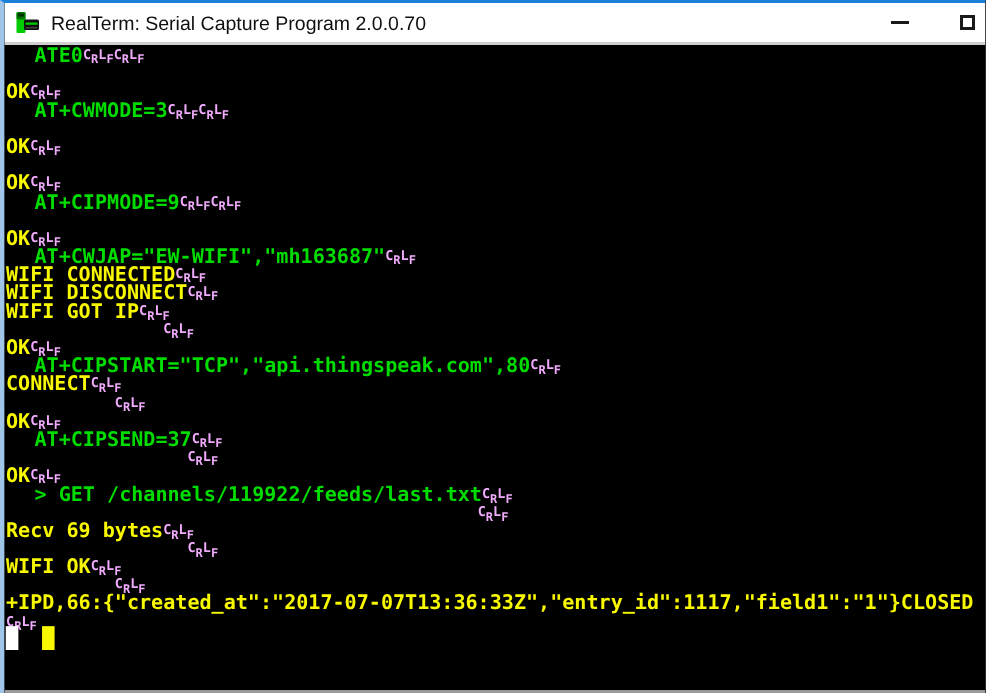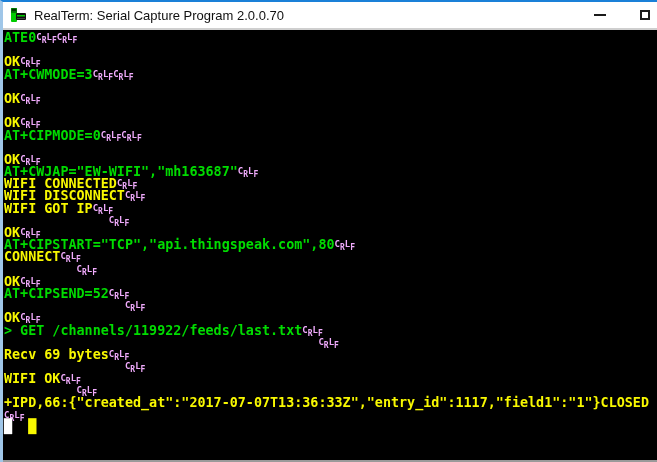--- a/index.html
+++ b/index.html
@@ -19,21 +19,21 @@
   .btn-max{right:0;width:24px;}
   .min-glyph{width:12px;height:2px;background:#1a1a1a;display:block;}
   .max-glyph{width:10px;height:10px;border:2px solid #1a1a1a;box-sizing:border-box;display:block;}
   .sep{height:2px;background:#cfcfcf;flex:0 0 auto;}
   .terminal{
     flex:1 1 auto;background:#000;overflow:hidden;
     font-family:"DejaVu Sans Mono",monospace;font-weight:bold;
     font-size:13.4px;padding:1px 0 0 1px;
   }
   .tline{height:12.2px;line-height:12.2px;white-space:pre;}
-  .seg-cmd{color:#00dc00;}
+  .seg-cmd{color:#00dc00;padding-left:19px;}
   .seg-rsp{color:#f8f800;}
   .seg-wht{color:#ffffff;}
   .seg-yel{color:#f8f800;}
   .seg-pad{color:#000;}
   .seg-ctl{color:#f0abfc;}
   .seg-ctl .g-hi{font-size:9px;vertical-align:2px;}
   .seg-ctl .g-lo{font-size:8px;vertical-align:-1px;}
   .bottom-edge{position:absolute;left:0;right:0;bottom:0;height:2px;background:#9a9a9a;}
 </style>
 </head>
@@ -62,34 +62,34 @@
   <div class="sep"></div>
   <div class="terminal" id="terminal">
       <div class="tline"><span class="seg-cmd">ATE0</span><span class="seg-ctl"><span class="g-hi">C</span><span class="g-lo">R</span><span class="g-hi">L</span><span class="g-lo">F</span></span><span class="seg-ctl"><span class="g-hi">C</span><span class="g-lo">R</span><span class="g-hi">L</span><span class="g-lo">F</span></span></div>
       <div class="tline"></div>
       <div class="tline"><span class="seg-rsp">OK</span><span class="seg-ctl"><span class="g-hi">C</span><span class="g-lo">R</span><span class="g-hi">L</span><span class="g-lo">F</span></span></div>
       <div class="tline"><span class="seg-cmd">AT+CWMODE=3</span><span class="seg-ctl"><span class="g-hi">C</span><span class="g-lo">R</span><span class="g-hi">L</span><span class="g-lo">F</span></span><span class="seg-ctl"><span class="g-hi">C</span><span class="g-lo">R</span><span class="g-hi">L</span><span class="g-lo">F</span></span></div>
       <div class="tline"></div>
       <div class="tline"><span class="seg-rsp">OK</span><span class="seg-ctl"><span class="g-hi">C</span><span class="g-lo">R</span><span class="g-hi">L</span><span class="g-lo">F</span></span></div>
       <div class="tline"></div>
       <div class="tline"><span class="seg-rsp">OK</span><span class="seg-ctl"><span class="g-hi">C</span><span class="g-lo">R</span><span class="g-hi">L</span><span class="g-lo">F</span></span></div>
-      <div class="tline"><span class="seg-cmd">AT+CIPMODE=0</span><span class="seg-ctl"><span class="g-hi">C</span><span class="g-lo">R</span><span class="g-hi">L</span><span class="g-lo">F</span></span><span class="seg-ctl"><span class="g-hi">C</span><span class="g-lo">R</span><span class="g-hi">L</span><span class="g-lo">F</span></span></div>
+      <div class="tline"><span class="seg-cmd">AT+CIPMODE=9</span><span class="seg-ctl"><span class="g-hi">C</span><span class="g-lo">R</span><span class="g-hi">L</span><span class="g-lo">F</span></span><span class="seg-ctl"><span class="g-hi">C</span><span class="g-lo">R</span><span class="g-hi">L</span><span class="g-lo">F</span></span></div>
       <div class="tline"></div>
       <div class="tline"><span class="seg-rsp">OK</span><span class="seg-ctl"><span class="g-hi">C</span><span class="g-lo">R</span><span class="g-hi">L</span><span class="g-lo">F</span></span></div>
       <div class="tline"><span class="seg-cmd">AT+CWJAP="EW-WIFI","mh163687"</span><span class="seg-ctl"><span class="g-hi">C</span><span class="g-lo">R</span><span class="g-hi">L</span><span class="g-lo">F</span></span></div>
       <div class="tline"><span class="seg-rsp">WIFI CONNECTED</span><span class="seg-ctl"><span class="g-hi">C</span><span class="g-lo">R</span><span class="g-hi">L</span><span class="g-lo">F</span></span></div>
       <div class="tline"><span class="seg-rsp">WIFI DISCONNECT</span><span class="seg-ctl"><span class="g-hi">C</span><span class="g-lo">R</span><span class="g-hi">L</span><span class="g-lo">F</span></span></div>
       <div class="tline"><span class="seg-rsp">WIFI GOT IP</span><span class="seg-ctl"><span class="g-hi">C</span><span class="g-lo">R</span><span class="g-hi">L</span><span class="g-lo">F</span></span></div>
       <div class="tline"><span class="seg-pad">             </span><span class="seg-ctl"><span class="g-hi">C</span><span class="g-lo">R</span><span class="g-hi">L</span><span class="g-lo">F</span></span></div>
       <div class="tline"><span class="seg-rsp">OK</span><span class="seg-ctl"><span class="g-hi">C</span><span class="g-lo">R</span><span class="g-hi">L</span><span class="g-lo">F</span></span></div>
       <div class="tline"><span class="seg-cmd">AT+CIPSTART="TCP","api.thingspeak.com",80</span><span class="seg-ctl"><span class="g-hi">C</span><span class="g-lo">R</span><span class="g-hi">L</span><span class="g-lo">F</span></span></div>
       <div class="tline"><span class="seg-rsp">CONNECT</span><span class="seg-ctl"><span class="g-hi">C</span><span class="g-lo">R</span><span class="g-hi">L</span><span class="g-lo">F</span></span></div>
       <div class="tline"><span class="seg-pad">         </span><span class="seg-ctl"><span class="g-hi">C</span><span class="g-lo">R</span><span class="g-hi">L</span><span class="g-lo">F</span></span></div>
       <div class="tline"><span class="seg-rsp">OK</span><span class="seg-ctl"><span class="g-hi">C</span><span class="g-lo">R</span><span class="g-hi">L</span><span class="g-lo">F</span></span></div>
-      <div class="tline"><span class="seg-cmd">AT+CIPSEND=52</span><span class="seg-ctl"><span class="g-hi">C</span><span class="g-lo">R</span><span class="g-hi">L</span><span class="g-lo">F</span></span></div>
+      <div class="tline"><span class="seg-cmd">AT+CIPSEND=37</span><span class="seg-ctl"><span class="g-hi">C</span><span class="g-lo">R</span><span class="g-hi">L</span><span class="g-lo">F</span></span></div>
       <div class="tline"><span class="seg-pad">               </span><span class="seg-ctl"><span class="g-hi">C</span><span class="g-lo">R</span><span class="g-hi">L</span><span class="g-lo">F</span></span></div>
       <div class="tline"><span class="seg-rsp">OK</span><span class="seg-ctl"><span class="g-hi">C</span><span class="g-lo">R</span><span class="g-hi">L</span><span class="g-lo">F</span></span></div>
       <div class="tline"><span class="seg-cmd">&gt; GET /channels/119922/feeds/last.txt</span><span class="seg-ctl"><span class="g-hi">C</span><span class="g-lo">R</span><span class="g-hi">L</span><span class="g-lo">F</span></span></div>
       <div class="tline"><span class="seg-pad">                                       </span><span class="seg-ctl"><span class="g-hi">C</span><span class="g-lo">R</span><span class="g-hi">L</span><span class="g-lo">F</span></span></div>
       <div class="tline"><span class="seg-rsp">Recv 69 bytes</span><span class="seg-ctl"><span class="g-hi">C</span><span class="g-lo">R</span><span class="g-hi">L</span><span class="g-lo">F</span></span></div>
       <div class="tline"><span class="seg-pad">               </span><span class="seg-ctl"><span class="g-hi">C</span><span class="g-lo">R</span><span class="g-hi">L</span><span class="g-lo">F</span></span></div>
       <div class="tline"><span class="seg-rsp">WIFI OK</span><span class="seg-ctl"><span class="g-hi">C</span><span class="g-lo">R</span><span class="g-hi">L</span><span class="g-lo">F</span></span></div>
       <div class="tline"><span class="seg-pad">         </span><span class="seg-ctl"><span class="g-hi">C</span><span class="g-lo">R</span><span class="g-hi">L</span><span class="g-lo">F</span></span></div>
       <div class="tline"><span class="seg-rsp">+IPD,66:{"created_at":"2017-07-07T13:36:33Z","entry_id":1117,"field1":"1"}CLOSED</span></div>
       <div class="tline"><span class="seg-ctl"><span class="g-hi">C</span><span class="g-lo">R</span><span class="g-hi">L</span><span class="g-lo">F</span></span></div>

